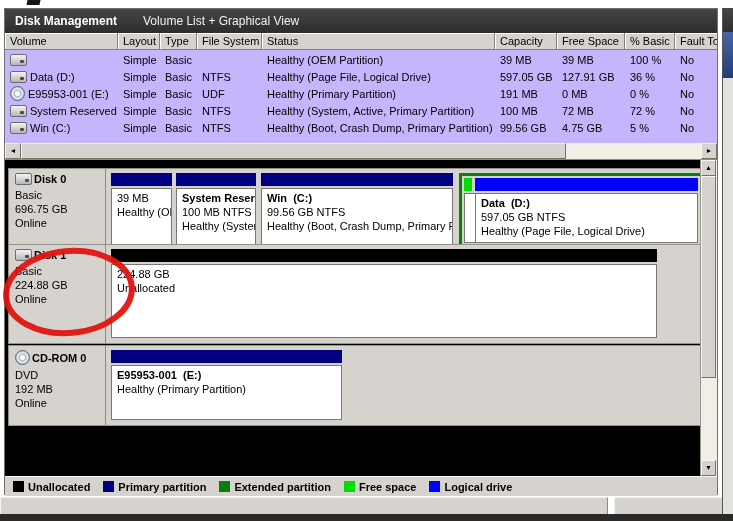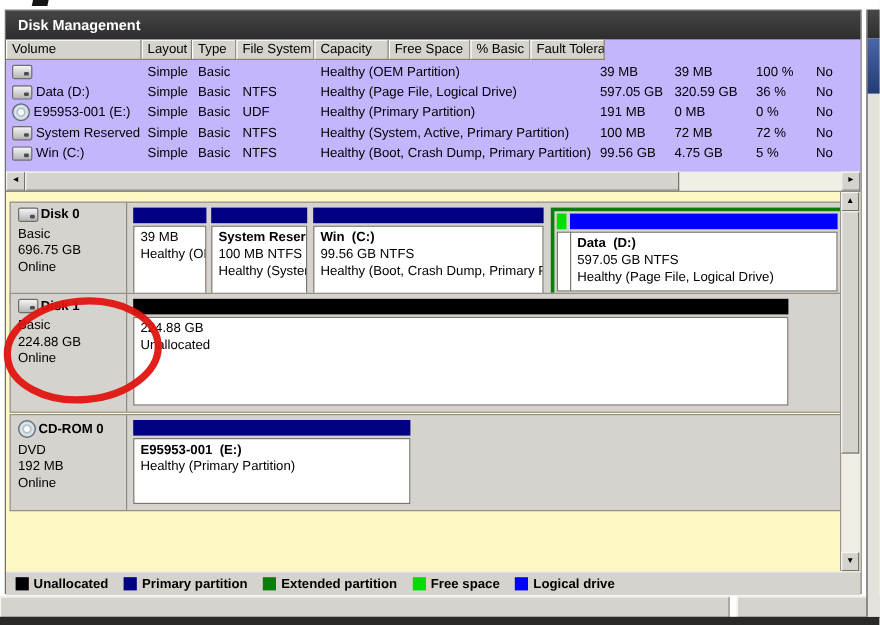--- a/index.html
+++ b/index.html
@@ -50,21 +50,21 @@
   .hscroll .sbtn{top:0;width:16px;height:16px;}
   .hs-left{left:0;} .hs-right{right:0;}
   .hthumb{position:absolute;left:16px;top:0;width:545px;height:16px;background:#d6d3ce;
           border:1px solid;border-color:#f6f4ee #76736b #76736b #f6f4ee;box-sizing:border-box;}
   .vscroll .sbtn{left:0;width:15px;height:16px;}
   .vs-up{top:0;} .vs-down{bottom:0;}
   .vthumb{position:absolute;left:0;top:16px;width:15px;height:202px;background:#d6d3ce;
           border:1px solid;border-color:#f6f4ee #76736b #76736b #f6f4ee;box-sizing:border-box;}
 
   
-  .graph-wrap{position:relative;height:316px;background:#fef9c3;overflow:hidden;}
+  .graph-wrap{position:relative;height:316px;background:#000000;overflow:hidden;}
   .disk-row{position:absolute;left:3px;width:696px;background:#d6d3ce;border:1px solid #94918a;box-sizing:border-box;display:flex;}
   .disk-info{width:97px;flex:none;border-right:1px solid #8e8b83;padding:4px 3px 0 6px;box-sizing:border-box;}
   .di-name{display:flex;align-items:center;gap:2px;font-weight:bold;margin-bottom:3px;white-space:pre;}
   .di-line{line-height:14px;white-space:pre;}
   .parts{position:relative;flex:1;}
   .part{position:absolute;top:4px;bottom:5px;display:flex;flex-direction:column;}
   .strip{height:13px;flex:none;margin-bottom:2px;}
   .pbody{flex:1;background:#fff;border:1px solid #7a776f;padding:2px 5px;overflow:hidden;}
   .pt{font-weight:bold;white-space:pre;line-height:14px;}
   .pl{white-space:pre;line-height:14px;}
@@ -85,28 +85,30 @@
 </style>
 </head>
 <body>
 
 <div class="crop-mark"></div>
 
 <div id="pane">
 
   <div class="titlebar">
     <span class="tb-title">Disk Management</span>
+    <span class="tb-sub">Volume List + Graphical View</span>
   </div>
 
   <div class="table-wrap">
     <div class="thead">
       <div class="th c0">Volume</div>
       <div class="th c1">Layout</div>
       <div class="th c2">Type</div>
       <div class="th c3">File System</div>
+      <div class="th c4">Status</div>
       <div class="th c5">Capacity</div>
       <div class="th c6">Free Space</div>
       <div class="th c7">% Basic</div>
       <div class="th c8">Fault Tolerance</div>
     </div>
 
     <div class="trow">
       <div class="td c0"><span class="drive-icon"></span><span></span></div>
       <div class="td c1">Simple</div>
       <div class="td c2">Basic</div>
@@ -118,21 +120,21 @@
       <div class="td c8">No</div>
     </div>
 
     <div class="trow">
       <div class="td c0"><span class="drive-icon"></span><span>Data (D:)</span></div>
       <div class="td c1">Simple</div>
       <div class="td c2">Basic</div>
       <div class="td c3">NTFS</div>
       <div class="td c4">Healthy (Page File, Logical Drive)</div>
       <div class="td c5">597.05 GB</div>
-      <div class="td c6">320.59 GB</div>
+      <div class="td c6">127.91 GB</div>
       <div class="td c7">36 %</div>
       <div class="td c8">No</div>
     </div>
 
     <div class="trow">
       <div class="td c0"><span class="disc-icon"></span><span>E95953-001 (E:)</span></div>
       <div class="td c1">Simple</div>
       <div class="td c2">Basic</div>
       <div class="td c3">UDF</div>
       <div class="td c4">Healthy (Primary Partition)</div>

